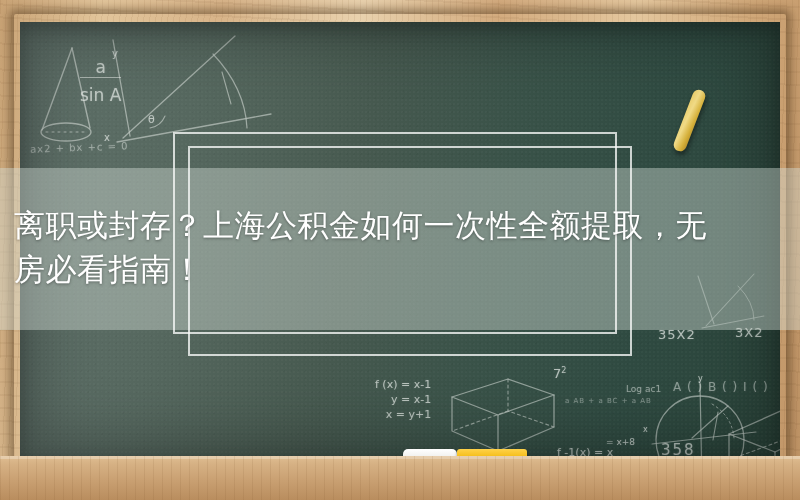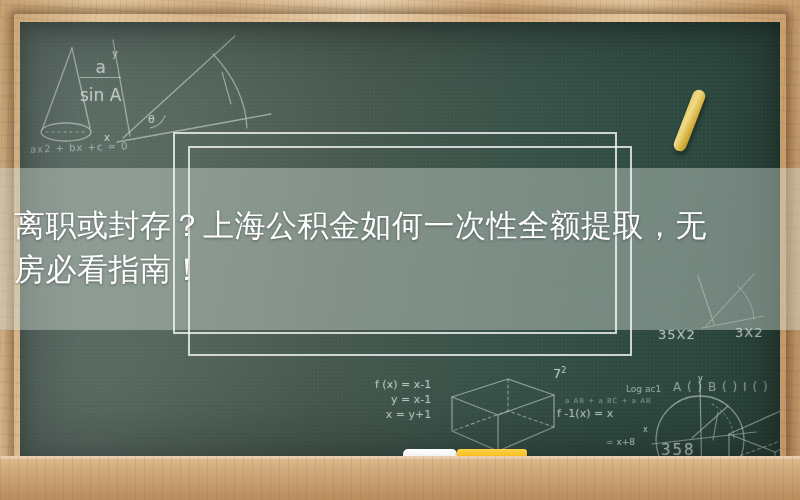--- a/index.html
+++ b/index.html
@@ -196,21 +196,21 @@
     </div>
 
     <div class="chalk" style="left:458px;top:432px;font-size:11px;">
       <span class="frac">
         <span class="num">a</span>
         
       </span>
     </div>
 
     <div class="chalk" style="left:598px;top:362px;font-size:9px;opacity:.55;margin-left:8px;">Log ac1</div>
-    <div class="chalk" style="left:537px;top:385px;font-size:11px;">f -1(x) = x</div>
+    <div class="chalk" style="left:537px;top:424px;font-size:11px;">f -1(x) = x</div>
 
     <div class="chalk" style="left:653px;top:358px;font-size:12px;opacity:.5;letter-spacing:1px;">A ( ) B ( ) I ( )</div>
 
     <div class="chalk" style="left:630px;top:360px;">
       <svg width="120" height="110" viewBox="0 0 120 110">
         <circle class="cstroke" stroke-width="1.3" cx="50" cy="58" r="44"></circle>
         <path class="cstroke" stroke-width="1.2" d="M50 2 L52 104"></path>
         <path class="cstroke" stroke-width="1.2" d="M2 62 L106 50"></path>
         <path class="cstroke" stroke-width="1.2" d="M42 56 L78 24"></path>
         <path class="cstroke" stroke-width="1.1" d="M68 30 L63 58"></path>

